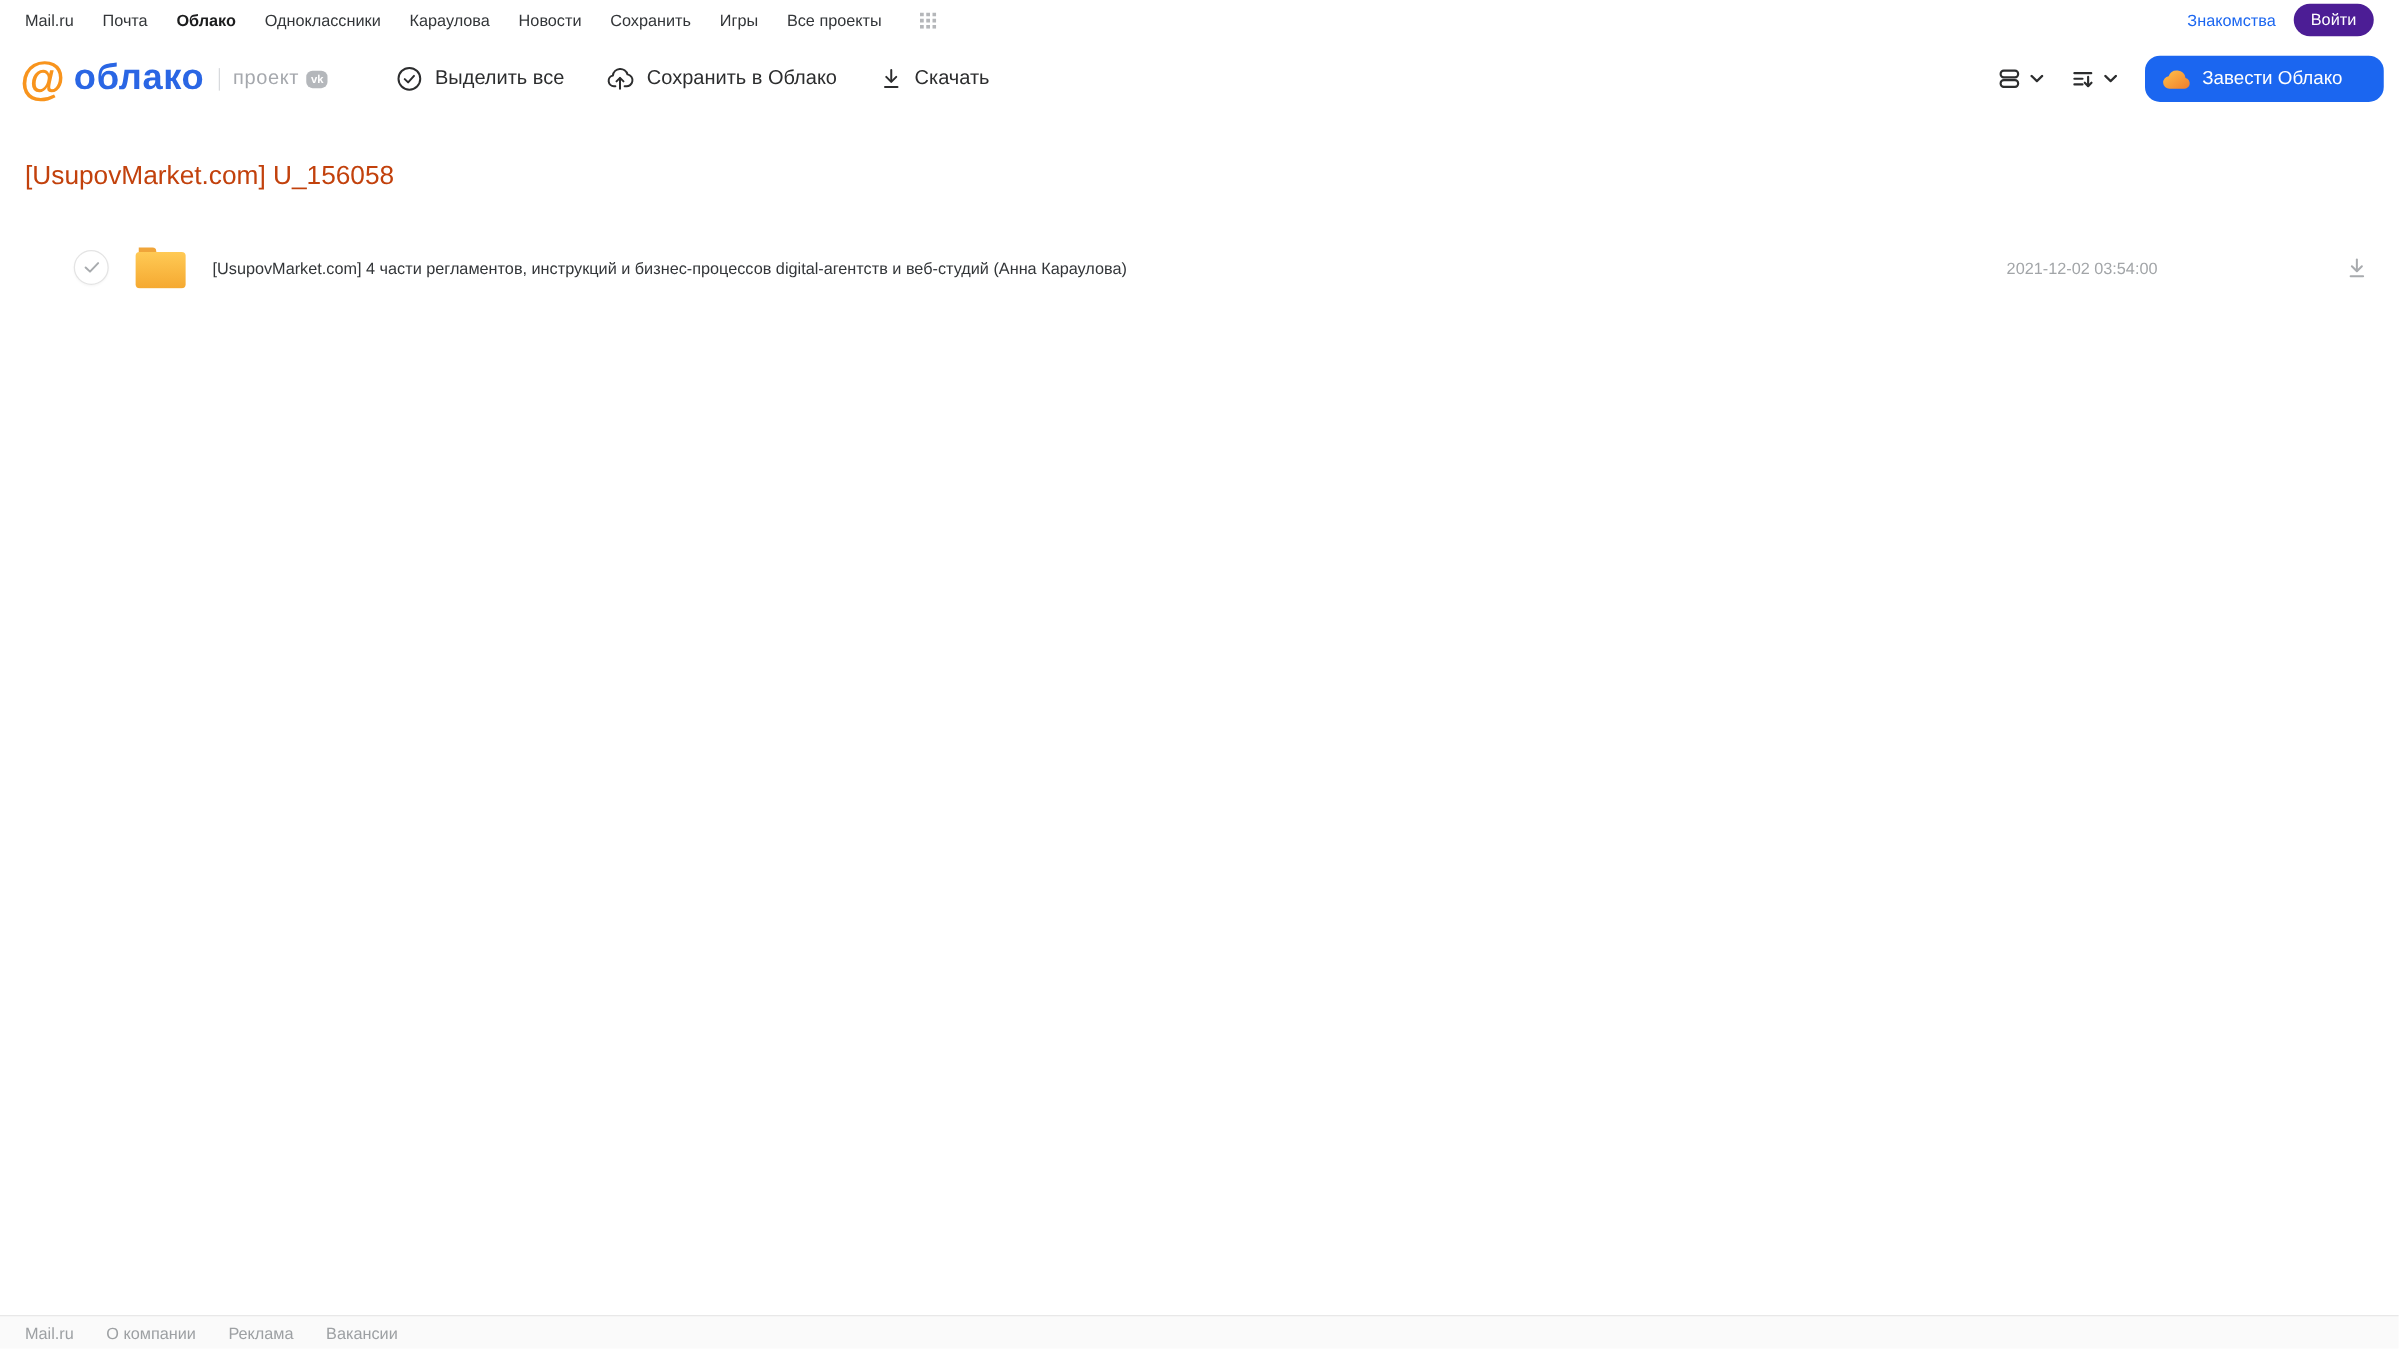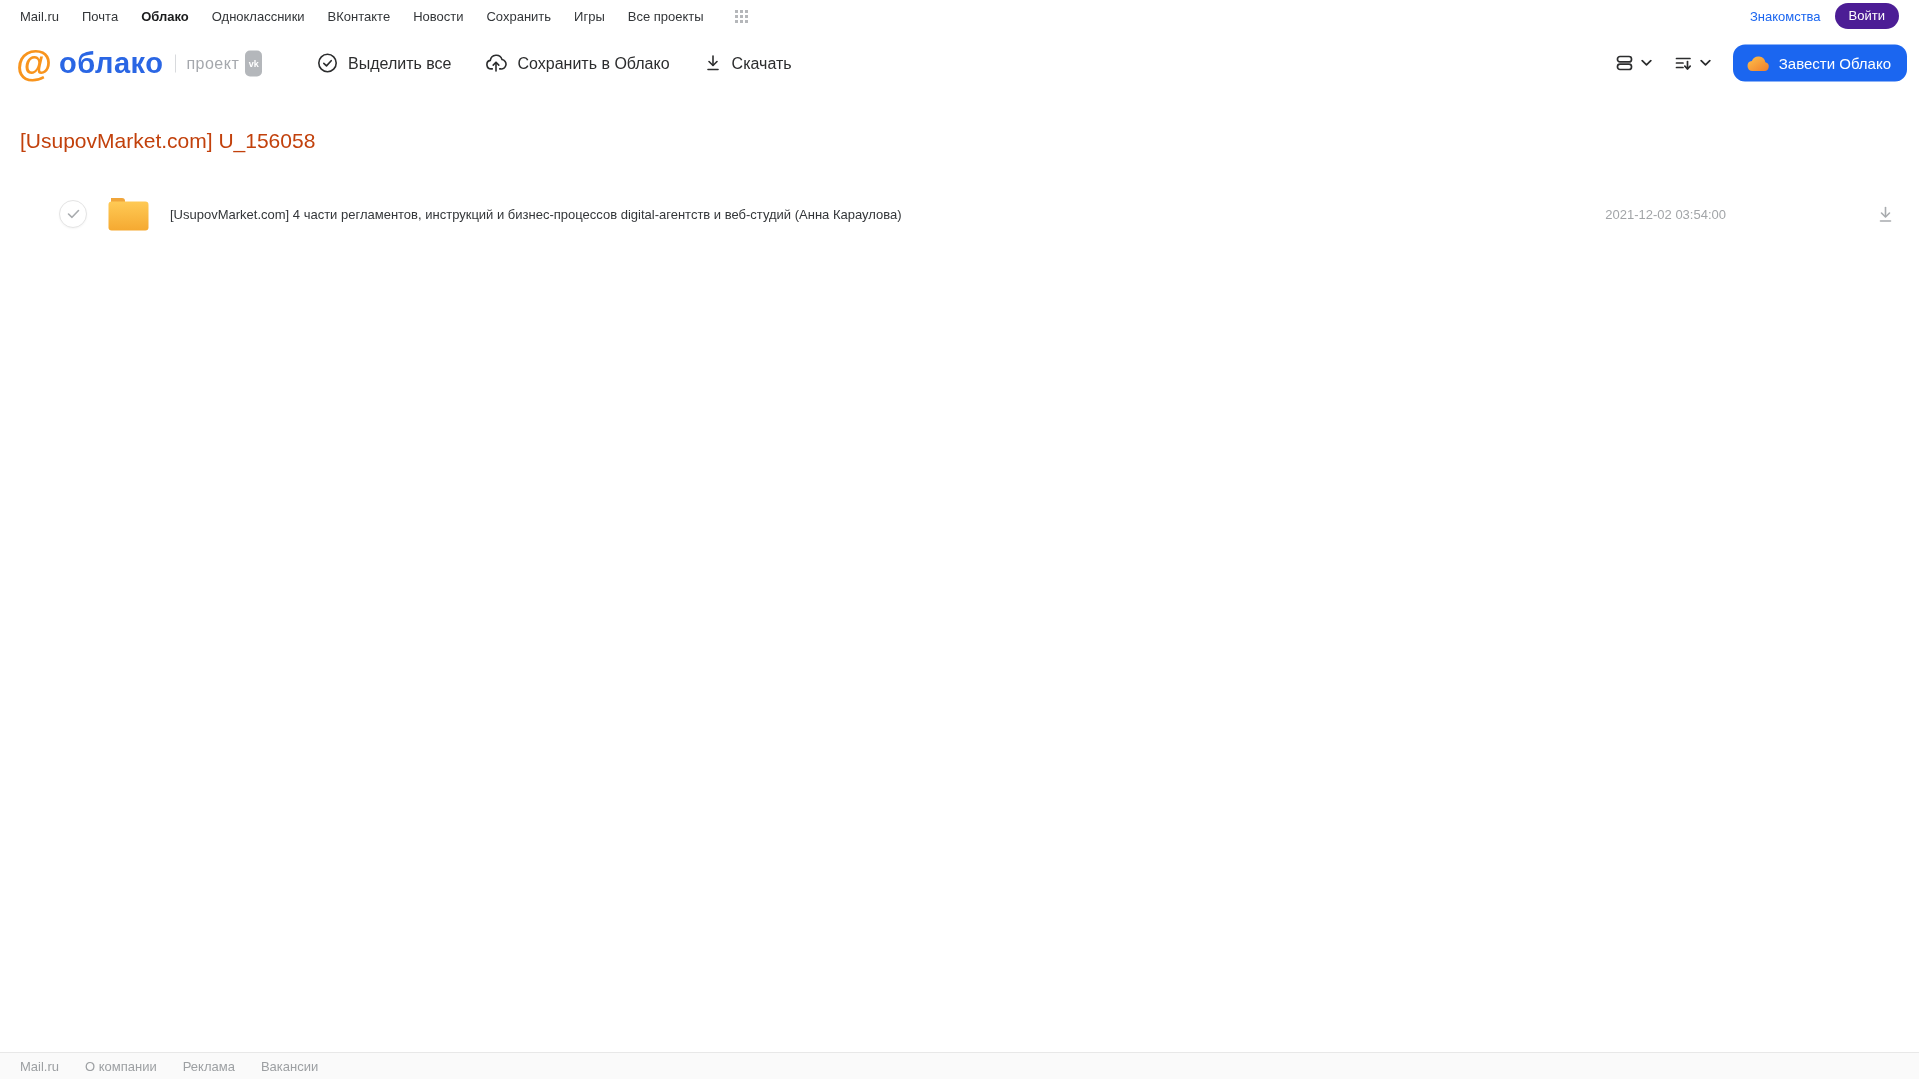--- a/index.html
+++ b/index.html
@@ -22,32 +22,32 @@
     border-radius:14px; padding:5px 14px 6px 14px; font-family:inherit;
   }
   
   .header { position:relative; height:58px; margin-top:6px; }
   .logo { position:absolute; left:16px; top:50%; transform:translateY(-50%);
           display:flex; align-items:center; cursor:pointer; }
   .logo-at { font-size:37px; font-weight:bold; color:#f8941d; line-height:1; margin-right:7px; }
   .logo-word { font-size:29px; font-weight:bold; color:#2a66e4; letter-spacing:0.5px; }
   .logo-divider { width:1px; height:18px; background:#d8dadd; margin:0 10px 0 12px; }
   .logo-project { font-size:16px; color:#a5a8ad; letter-spacing:0.5px; margin-right:6px; }
-  .vk-badge { width:17px; height:26px; border-radius:5px; background:#b4b7bb; color:#fff;
+  .vk-badge { width:17px; height:14px; border-radius:5px; background:#b4b7bb; color:#fff;
               font-size:9px; font-weight:bold; display:flex; align-items:center; justify-content:center; }
   .toolbar { position:absolute; left:317px; top:50%; transform:translateY(-50%);
              display:flex; align-items:center; gap:34px; }
   .toolbar-btn { display:flex; align-items:center; gap:10px; cursor:pointer;
                  font-size:16px; color:#2c2d2e; background:none; border:none; font-family:inherit; }
   .header-right { position:absolute; right:12px; top:50%; transform:translateY(-50%);
                   display:flex; align-items:center; gap:22px; }
   .icon-dropdown { display:flex; align-items:center; gap:7px; cursor:pointer; }
   .get-cloud-btn {
     display:flex; align-items:center; gap:9px; background:#1b66f0; color:#fff;
-    border:none; border-radius:12px; height:37px; padding:0 16px 0 13px;
+    border:none; border-radius:12px; height:37px; padding:0 33px 0 13px;
     font-size:15px; font-family:inherit; cursor:pointer;
   }
   
   .page-title { margin:37px 0 0 20px; font-size:21px; font-weight:500; color:#c2410c; }
   .file-list { margin-top:40px;margin-left:24px; }
   .file-row { display:flex; align-items:center; height:42px; padding:0 24px 0 35px; cursor:pointer; }
   .row-check { width:28px; height:28px; border-radius:50%; background:#fff;
                border:1px solid #e4e4e4; box-shadow:0 1px 2px rgba(0,0,0,0.04);
                display:flex; align-items:center; justify-content:center; flex:0 0 auto; cursor:pointer; }
   .folder-icon { margin-left:21px; flex:0 0 auto; }
@@ -68,21 +68,21 @@
 </style>
 </head>
 <body>
 
 <div class="topbar">
   <nav class="topbar-nav">
     <a class="topnav-link">Mail.ru</a>
     <a class="topnav-link">Почта</a>
     <a class="topnav-link active">Облако</a>
     <a class="topnav-link">Одноклассники</a>
-    <a class="topnav-link">ВКонтакте</a>
+    <a class="topnav-link">Караулова</a>
     <a class="topnav-link">Новости</a>
     <a class="topnav-link">Сохранить</a>
     <a class="topnav-link">Игры</a>
     <a class="topnav-link">Все проекты</a>
     <span class="grid-icon">
       <svg width="13" height="13" viewBox="0 0 13 13" fill="#b5b7ba">
         <rect x="0" y="0" width="3" height="3"></rect>
           <rect x="5" y="0" width="3" height="3"></rect>
           <rect x="10" y="0" width="3" height="3"></rect>
         <rect x="0" y="5" width="3" height="3"></rect>

